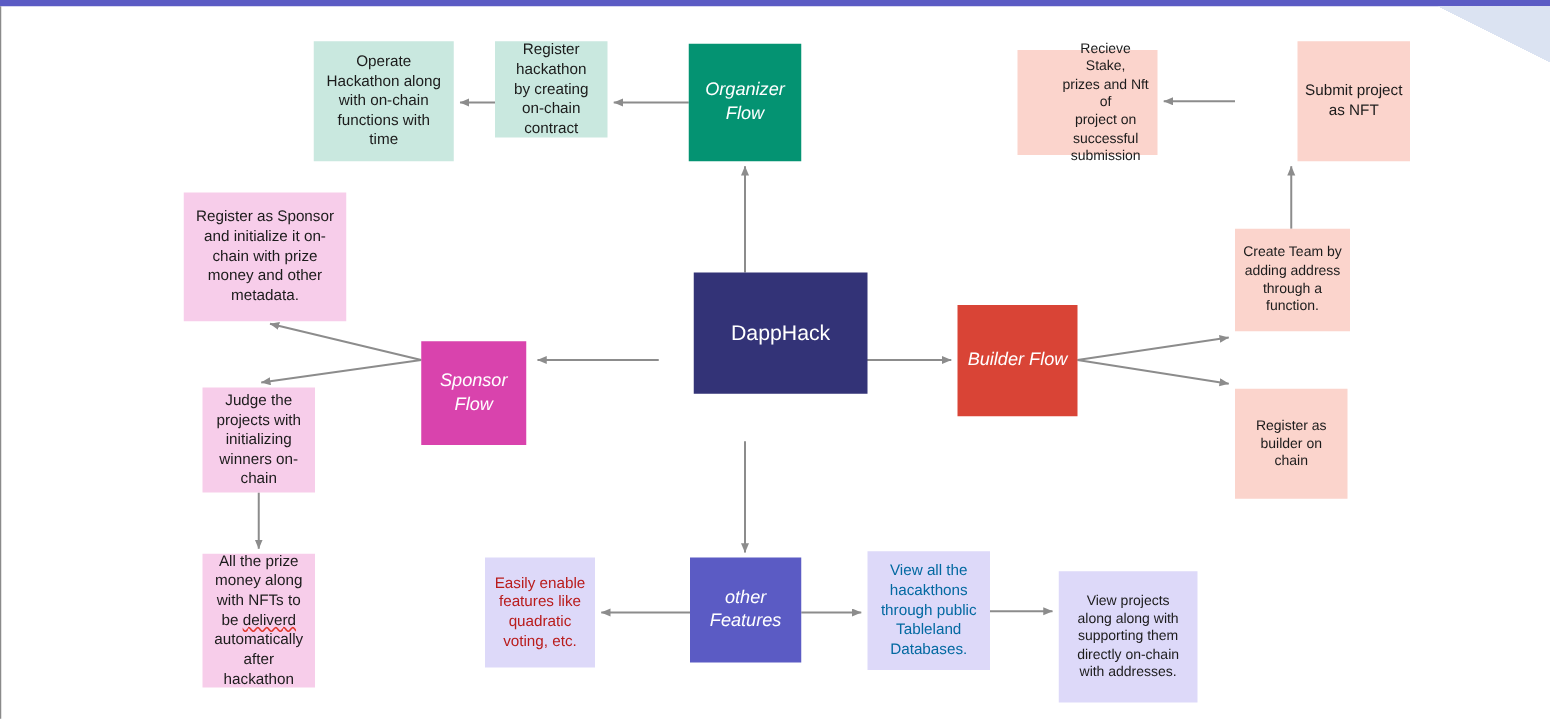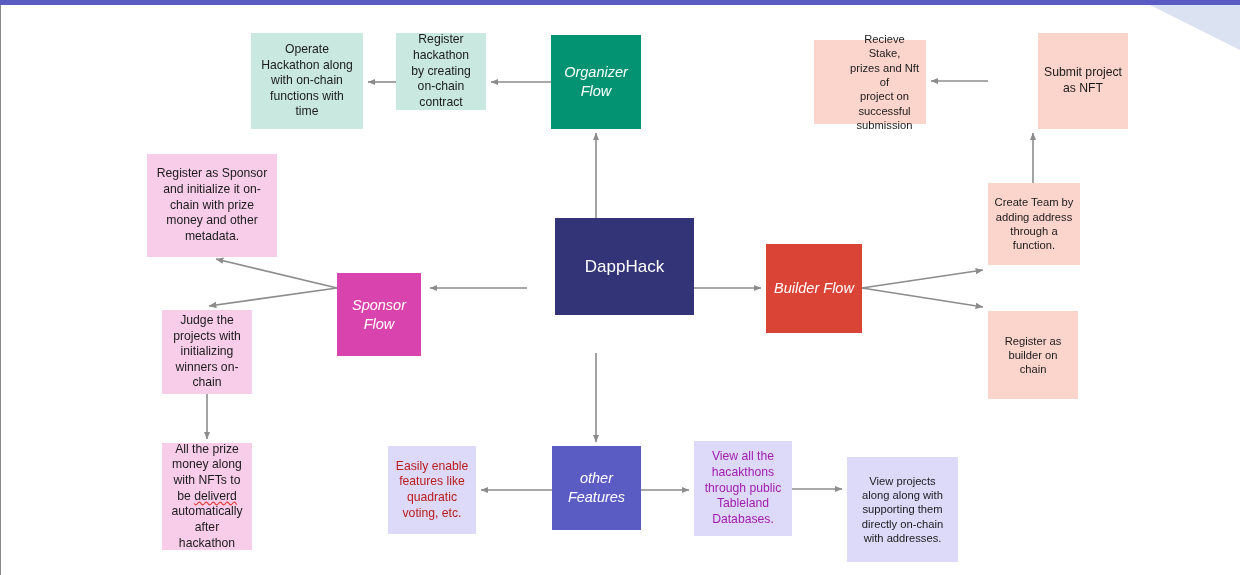--- a/index.html
+++ b/index.html
@@ -146,21 +146,21 @@
 automatically
 after
 hackathon</span>
       </div>
       <div class="node note" style="left: 388px; top: 446px; width: 88px; height: 88px; background: rgb(221, 217, 249); color: #b91c1c;">
         <span class="lbl">Easily enable
 features like
 quadratic
 voting, etc.</span>
       </div>
-      <div class="node note" style="left: 694px; top: 441px; width: 98px; height: 95px; background: rgb(221, 217, 249); color: #a21caf;">
+      <div class="node note" style="left: 694px; top: 441px; width: 98px; height: 95px; background: rgb(221, 217, 249); color: #0369a1;">
         <span class="lbl">View all the
 hacakthons
 through public
 Tableland
 Databases.</span>
       </div>
       <div class="node note note-sm" style="left: 847px; top: 441px; width: 111px; height: 105px; background: rgb(221, 217, 249); color: rgb(27, 27, 27); margin-top: 16px;">
         <span class="lbl">View projects
 along along with
 supporting them

